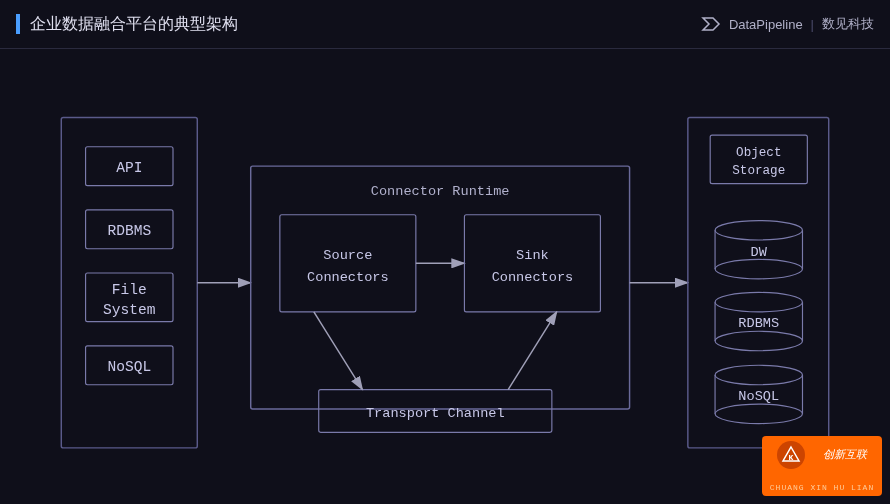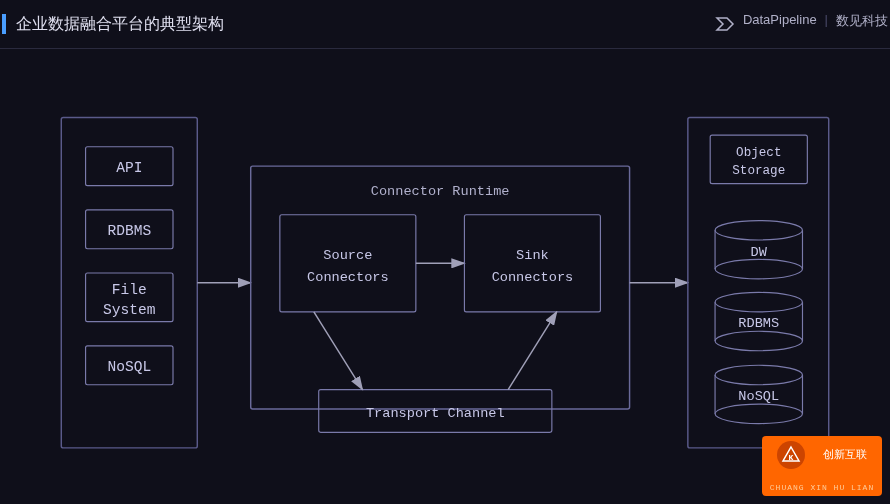--- a/index.html
+++ b/index.html
@@ -17,21 +17,21 @@
       height: 504px;
       background: #0f0f1a;
       position: relative;
     }
 
     
     .header {
       display: flex;
       align-items: center;
       justify-content: space-between;
-      padding: 12px 2px;
+      padding: 12px 16px;
       border-bottom: 1px solid #2a2a3e;
     }
 
     .header-title {
       display: flex;
       align-items: center;
       color: #e0e0f0;
       font-size: 16px;
       font-family: 'Microsoft YaHei', 'PingFang SC', sans-serif;
       font-weight: normal;
@@ -40,20 +40,21 @@
     .title-bar {
       width: 4px;
       height: 20px;
       background: #4a9eff;
       margin-right: 10px;
       display: inline-block;
     }
 
     .header-logo {
       display: flex;
+      align-items: center;
       color: #b0b0c8;
       font-size: 13px;
       font-family: 'Microsoft YaHei', sans-serif;
     }
 
     .logo-icon {
       width: 24px;
       height: 24px;
       margin-right: 6px;
     }
@@ -216,19 +217,19 @@
 
   <div class="watermark">
     <div style="display:flex; align-items:center; flex-direction:column; padding: 4px 6px;">
       <div style="display:flex; align-items:center; margin-bottom:2px;">
         <div class="watermark-icon">
           <svg width="20" height="20" viewBox="0 0 20 20">
             <polygon points="10,2 18,16 2,16" fill="none" stroke="white" stroke-width="1.5"></polygon>
             <text x="10" y="15" text-anchor="middle" fill="white" font-size="8" font-weight="bold">K</text>
           </svg>
         </div>
-        <span class="watermark-text" style="margin-left:14px;">创新互联</span>
+        <span class="watermark-text" style="margin-left:14px;font-style:italic;">创新互联</span>
       </div>
       <div class="watermark-sub">CHUANG XIN HU LIAN</div>
     </div>
   </div>
 
 </div>
 
 </body></html>

